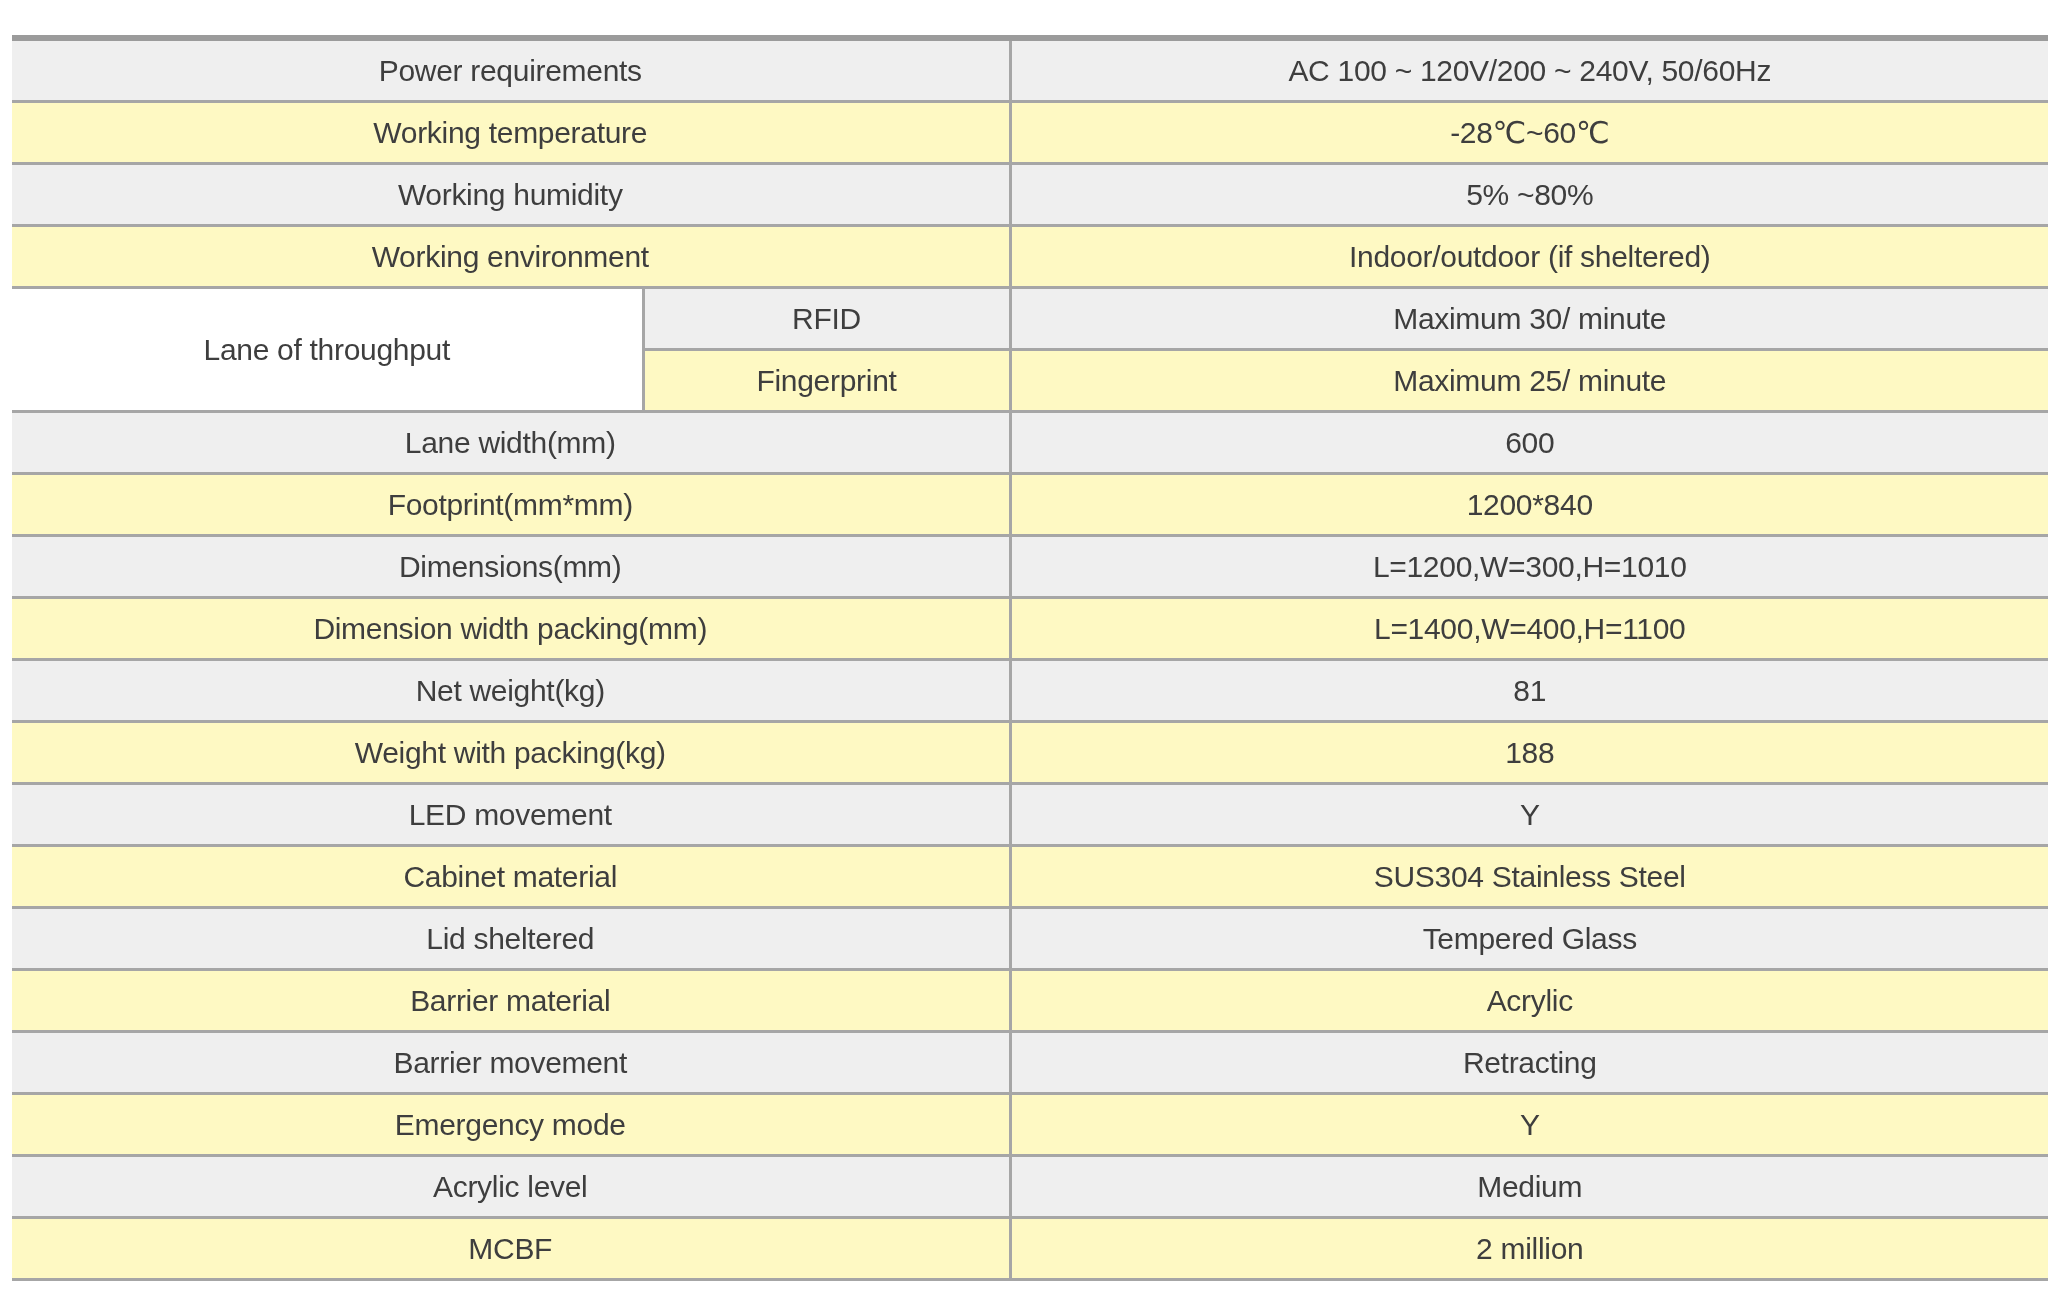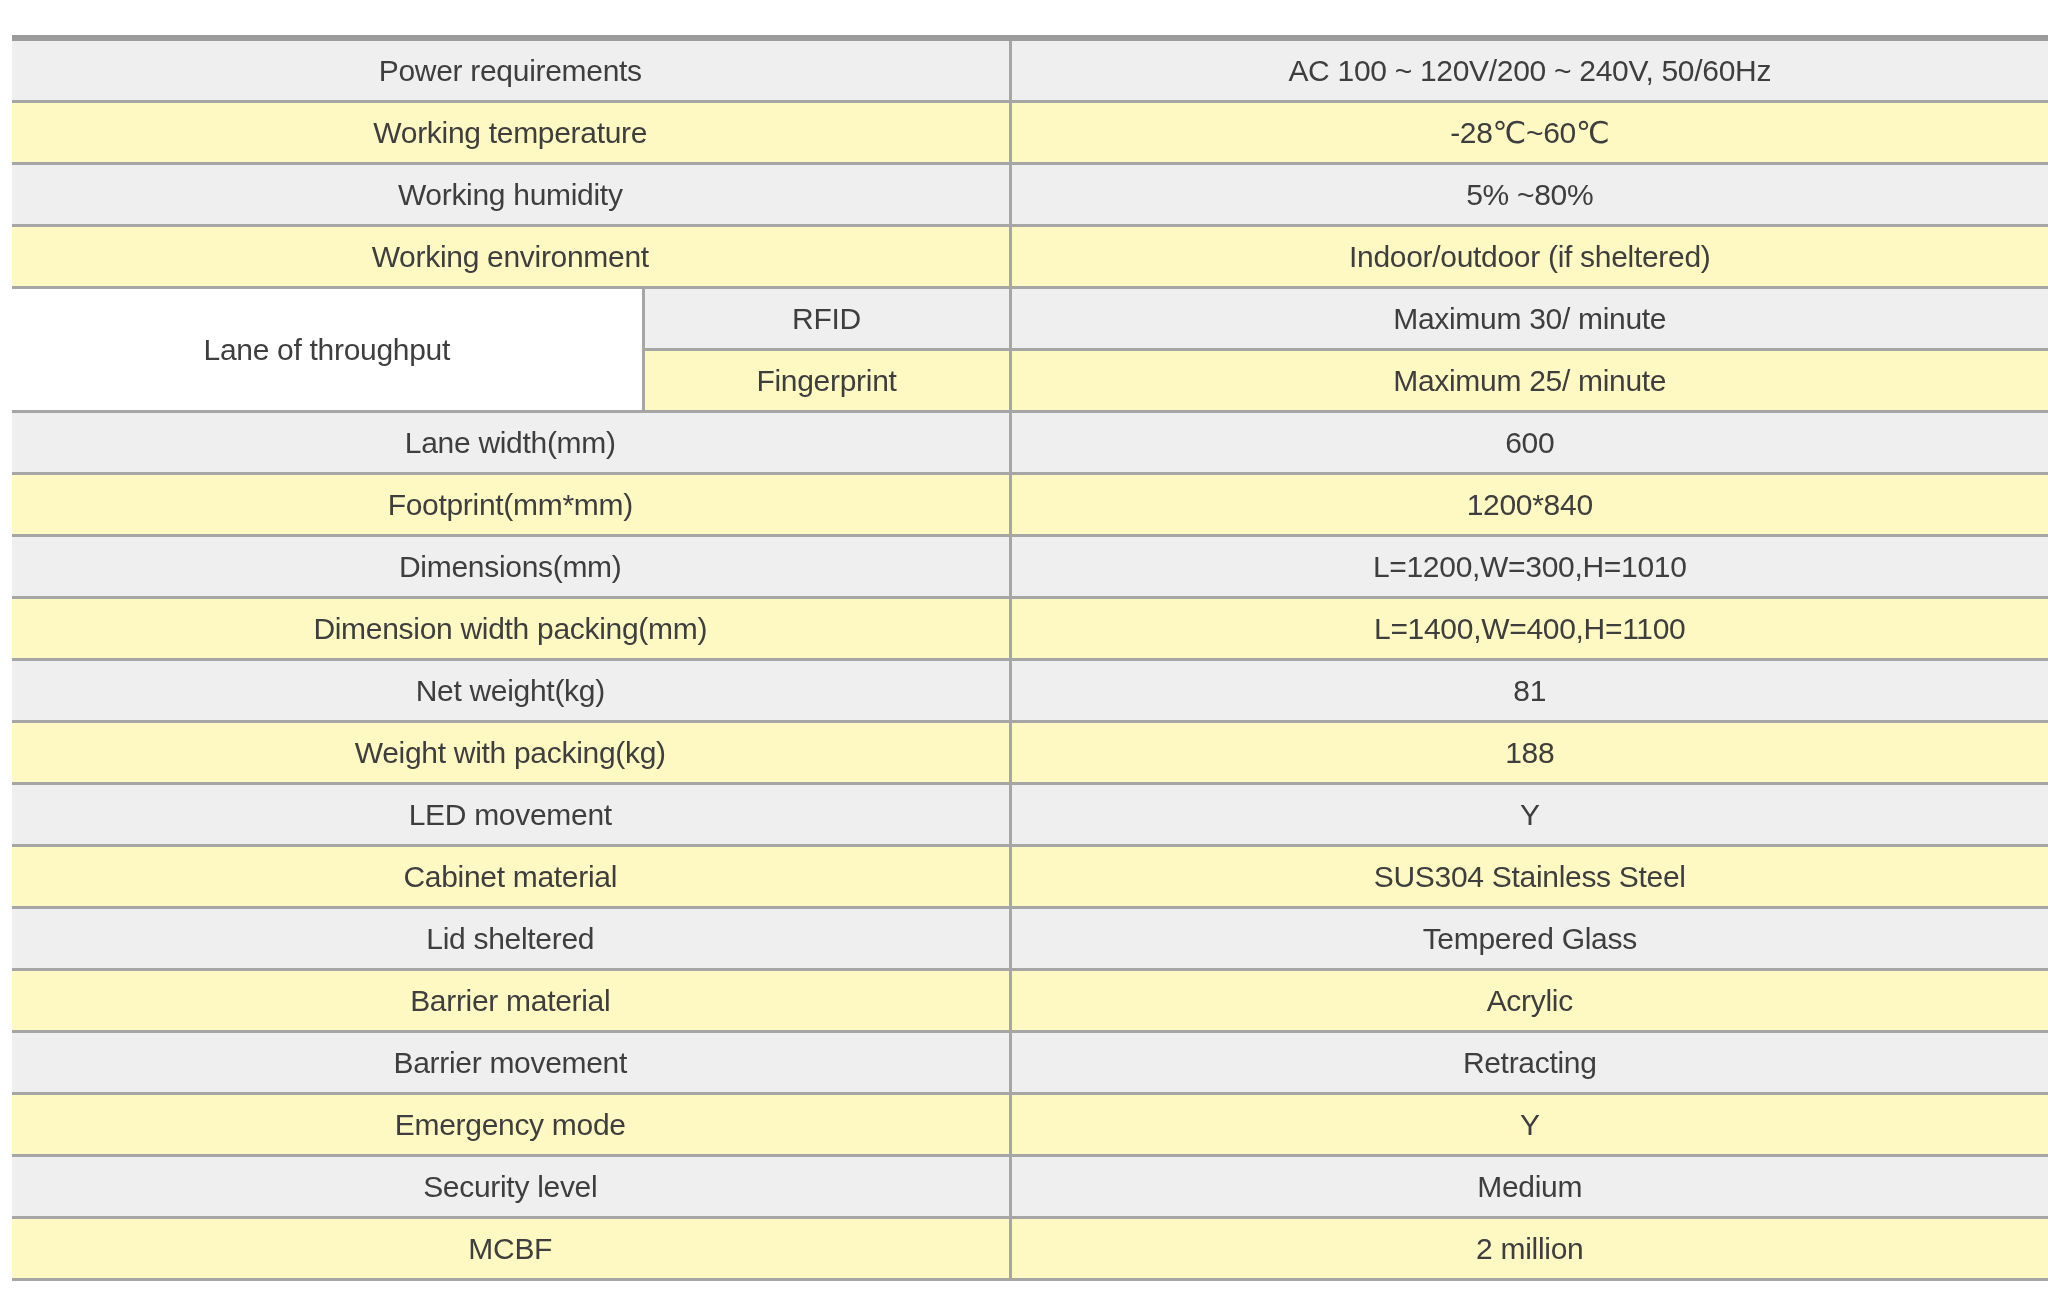--- a/index.html
+++ b/index.html
@@ -123,21 +123,21 @@
       </tr>
       <tr class="alt">
         <td class="lbl edge-left" colspan="2">Barrier movement</td>
         <td class="val edge-right">Retracting</td>
       </tr>
       <tr>
         <td class="lbl edge-left" colspan="2">Emergency mode</td>
         <td class="val edge-right">Y</td>
       </tr>
       <tr class="alt">
-        <td class="lbl edge-left" colspan="2">Security level</td>
+        <td class="lbl edge-left" colspan="2">Acrylic level</td>
         <td class="val edge-right">Medium</td>
       </tr>
       <tr>
         <td class="lbl edge-left" colspan="2">MCBF</td>
         <td class="val edge-right">2 million</td>
       </tr>
     </tbody>
   </table>
 </div>
 

